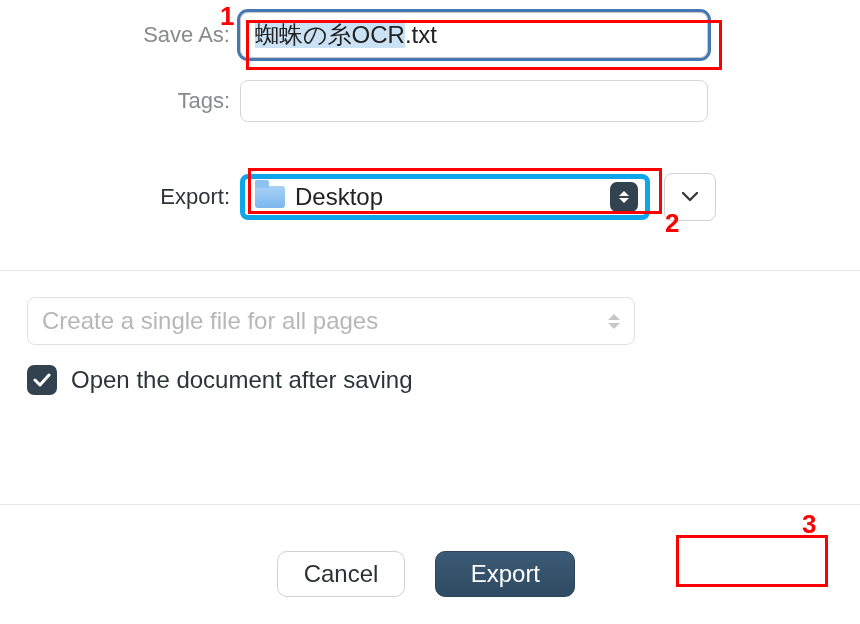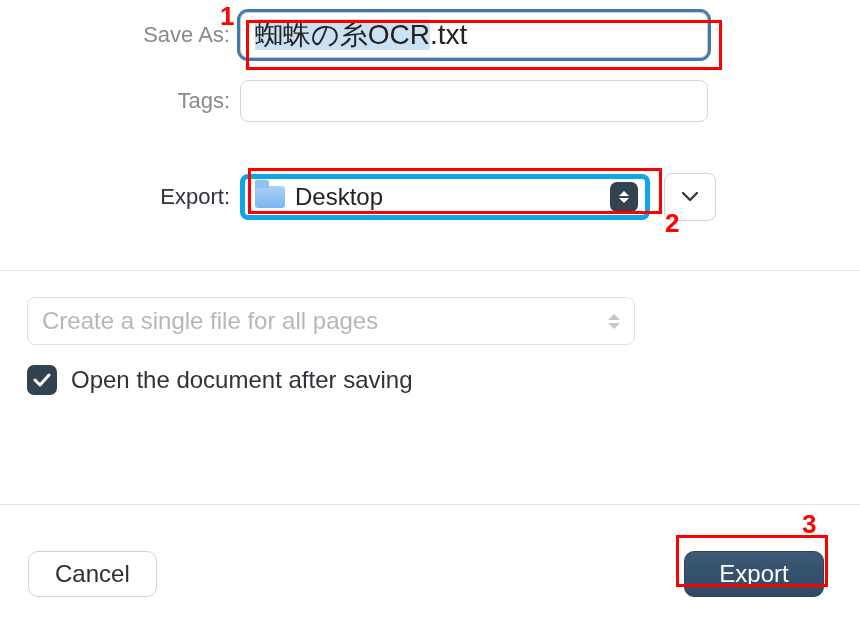--- a/index.html
+++ b/index.html
@@ -45,21 +45,21 @@
     font-size: 22px;
     padding: 4px 12px;
     background: #fff;
     outline: 3px solid #4577b2; 
     outline-offset: 0;
   }
   .saveas-inner {
     position: absolute;
     left: 15px; top: 50%;
     transform: translateY(-50%);
-    font-size: 28px;
+    font-size: 24px;
     pointer-events: none;
     white-space: nowrap;
   }
   .saveas-inner .sel {
     background: #cbe2f4; 
     color: #222;
   }
   .saveas-inner .ext { color: #222; }
 
   
@@ -169,21 +169,21 @@
   .checkbox svg { width:18px; height:14px; }
 
   
   .footer-divider {
     position:absolute; left:0; right:0; top: 504px;
     height:1px; background:#e6e6e6;
   }
   .footer {
     position:absolute; left:0; right:0; bottom:0;
     height: 100px;
-    display:flex; align-items:center; justify-content:space-between;
+    display:flex; align-items:center; justify-content:center;
     padding-right: 36px; box-sizing:border-box;
     gap: 30px;
     margin-left: 28px;
   }
   .btn {
     height: 46px;
     border-radius: 10px;
     font-size: 24px;
     display:flex;align-items:center;justify-content:center;
     box-sizing:border-box;

